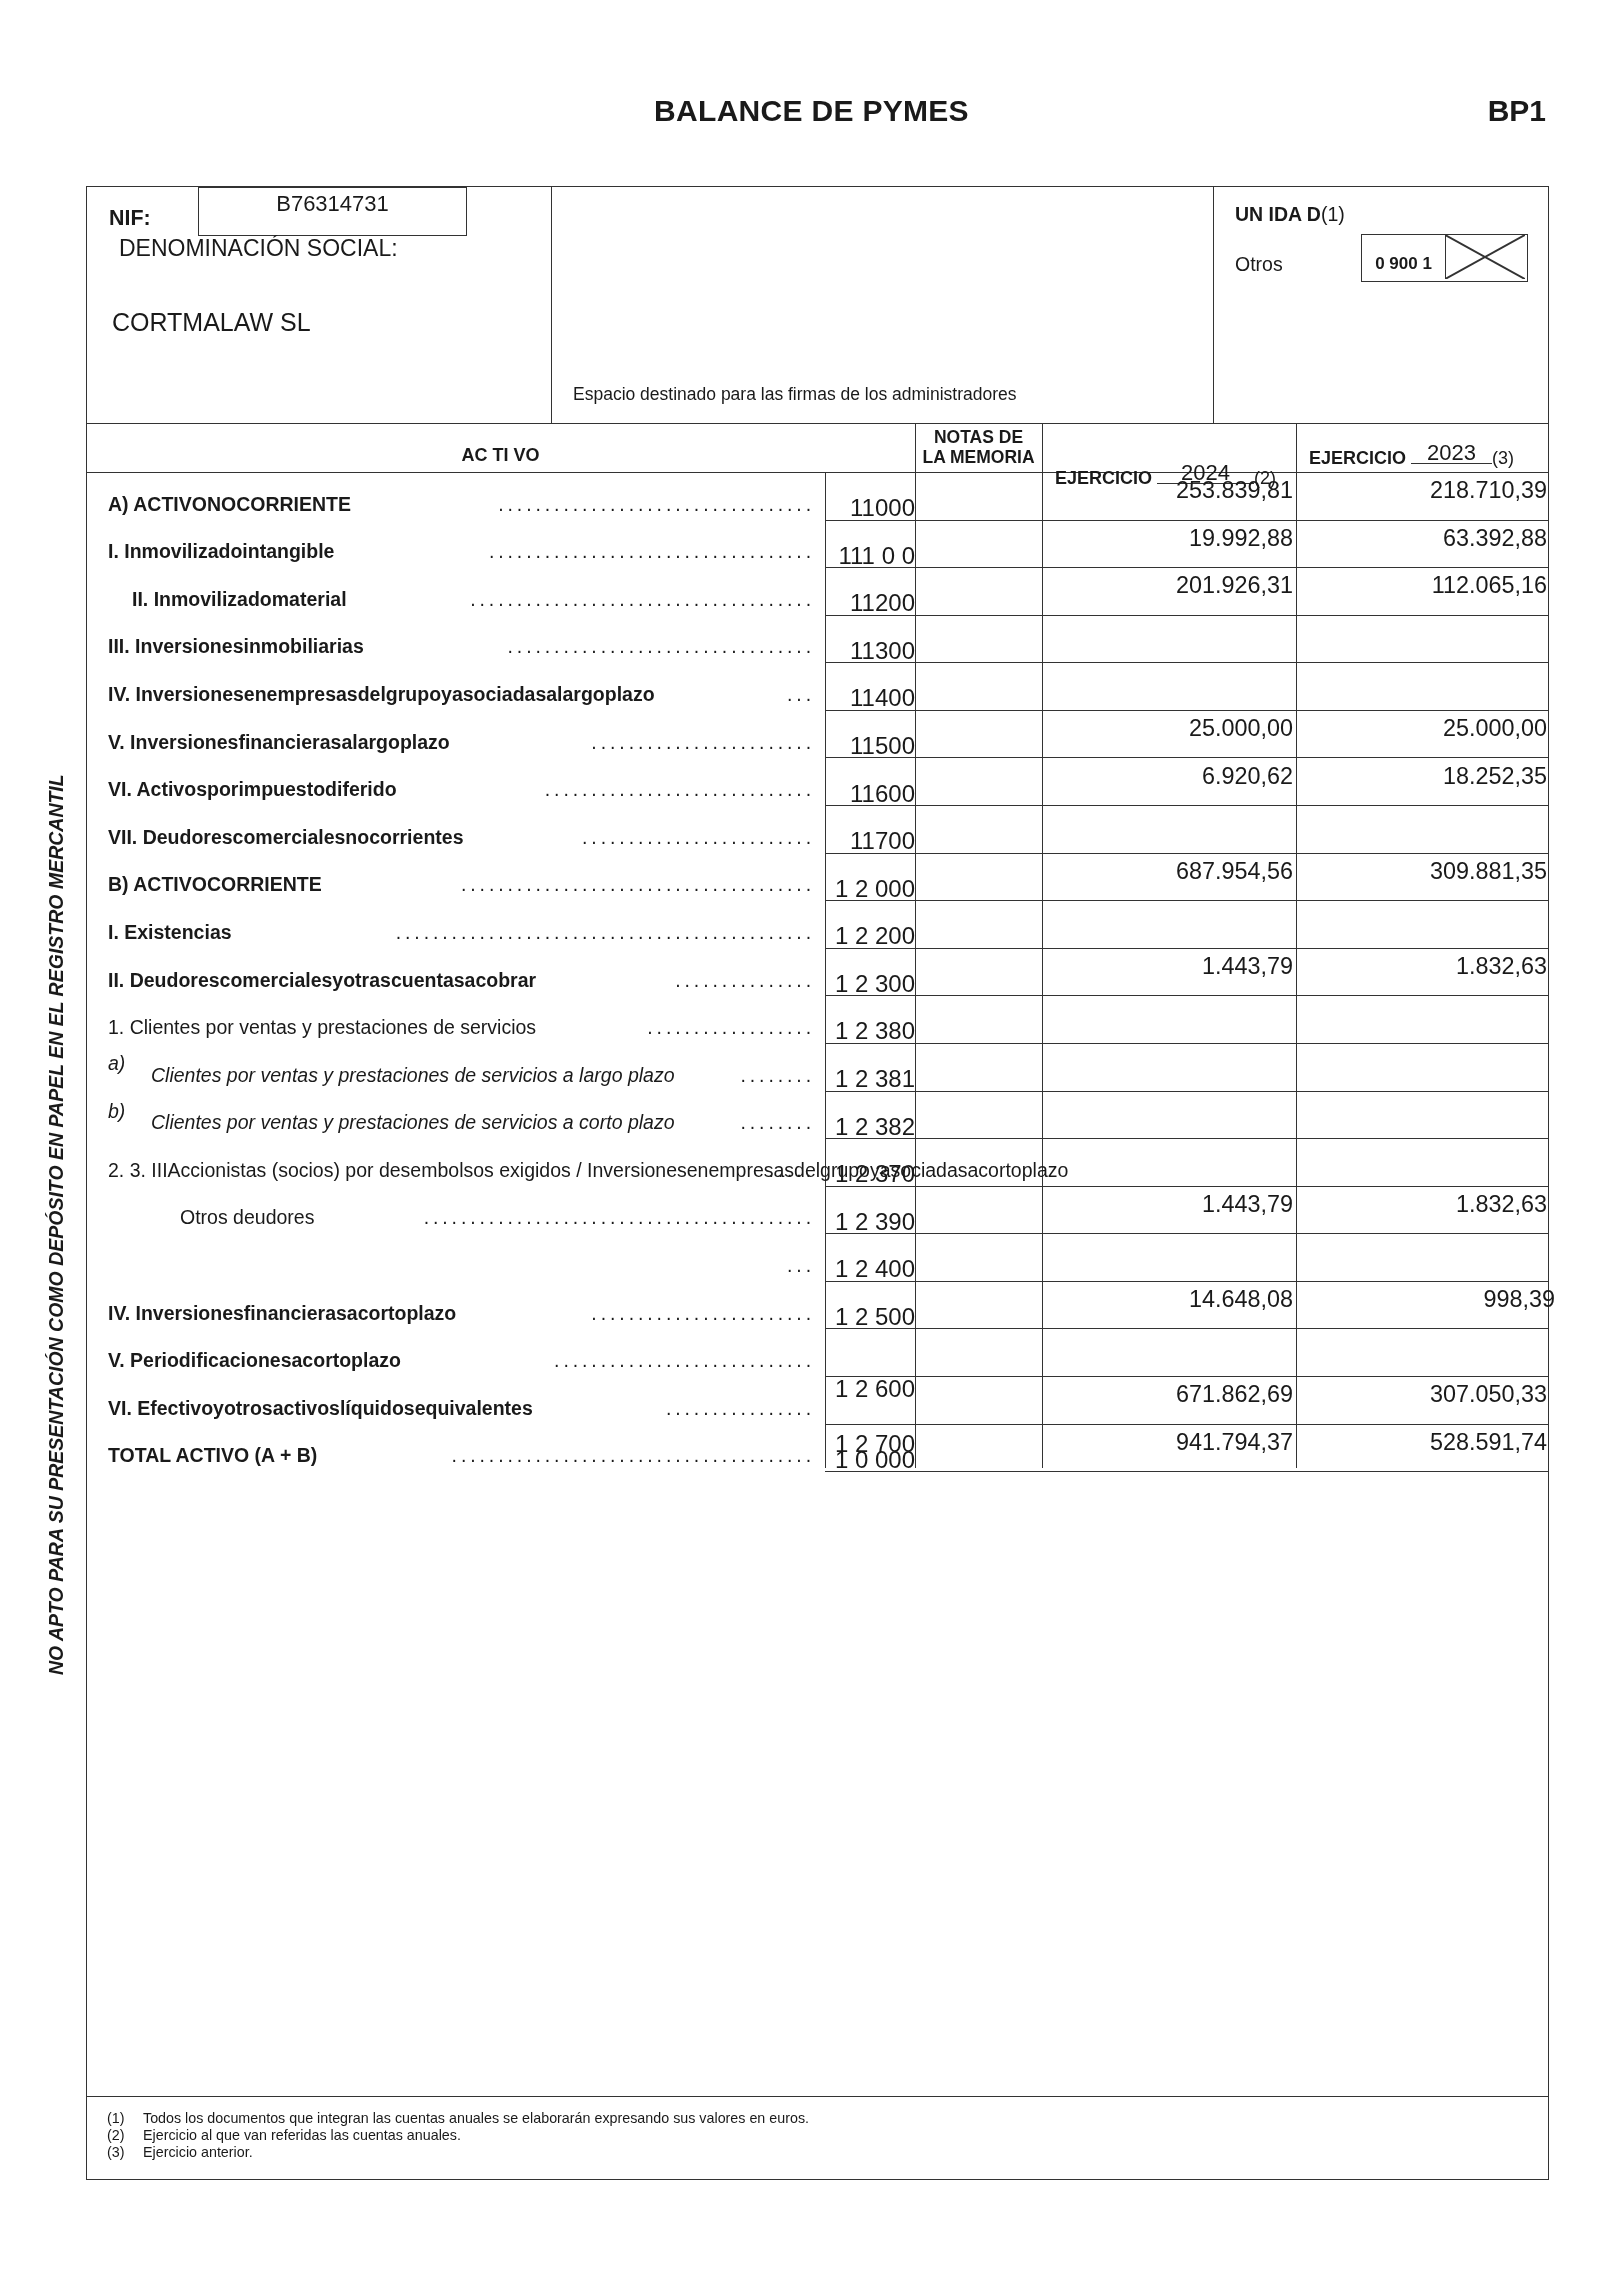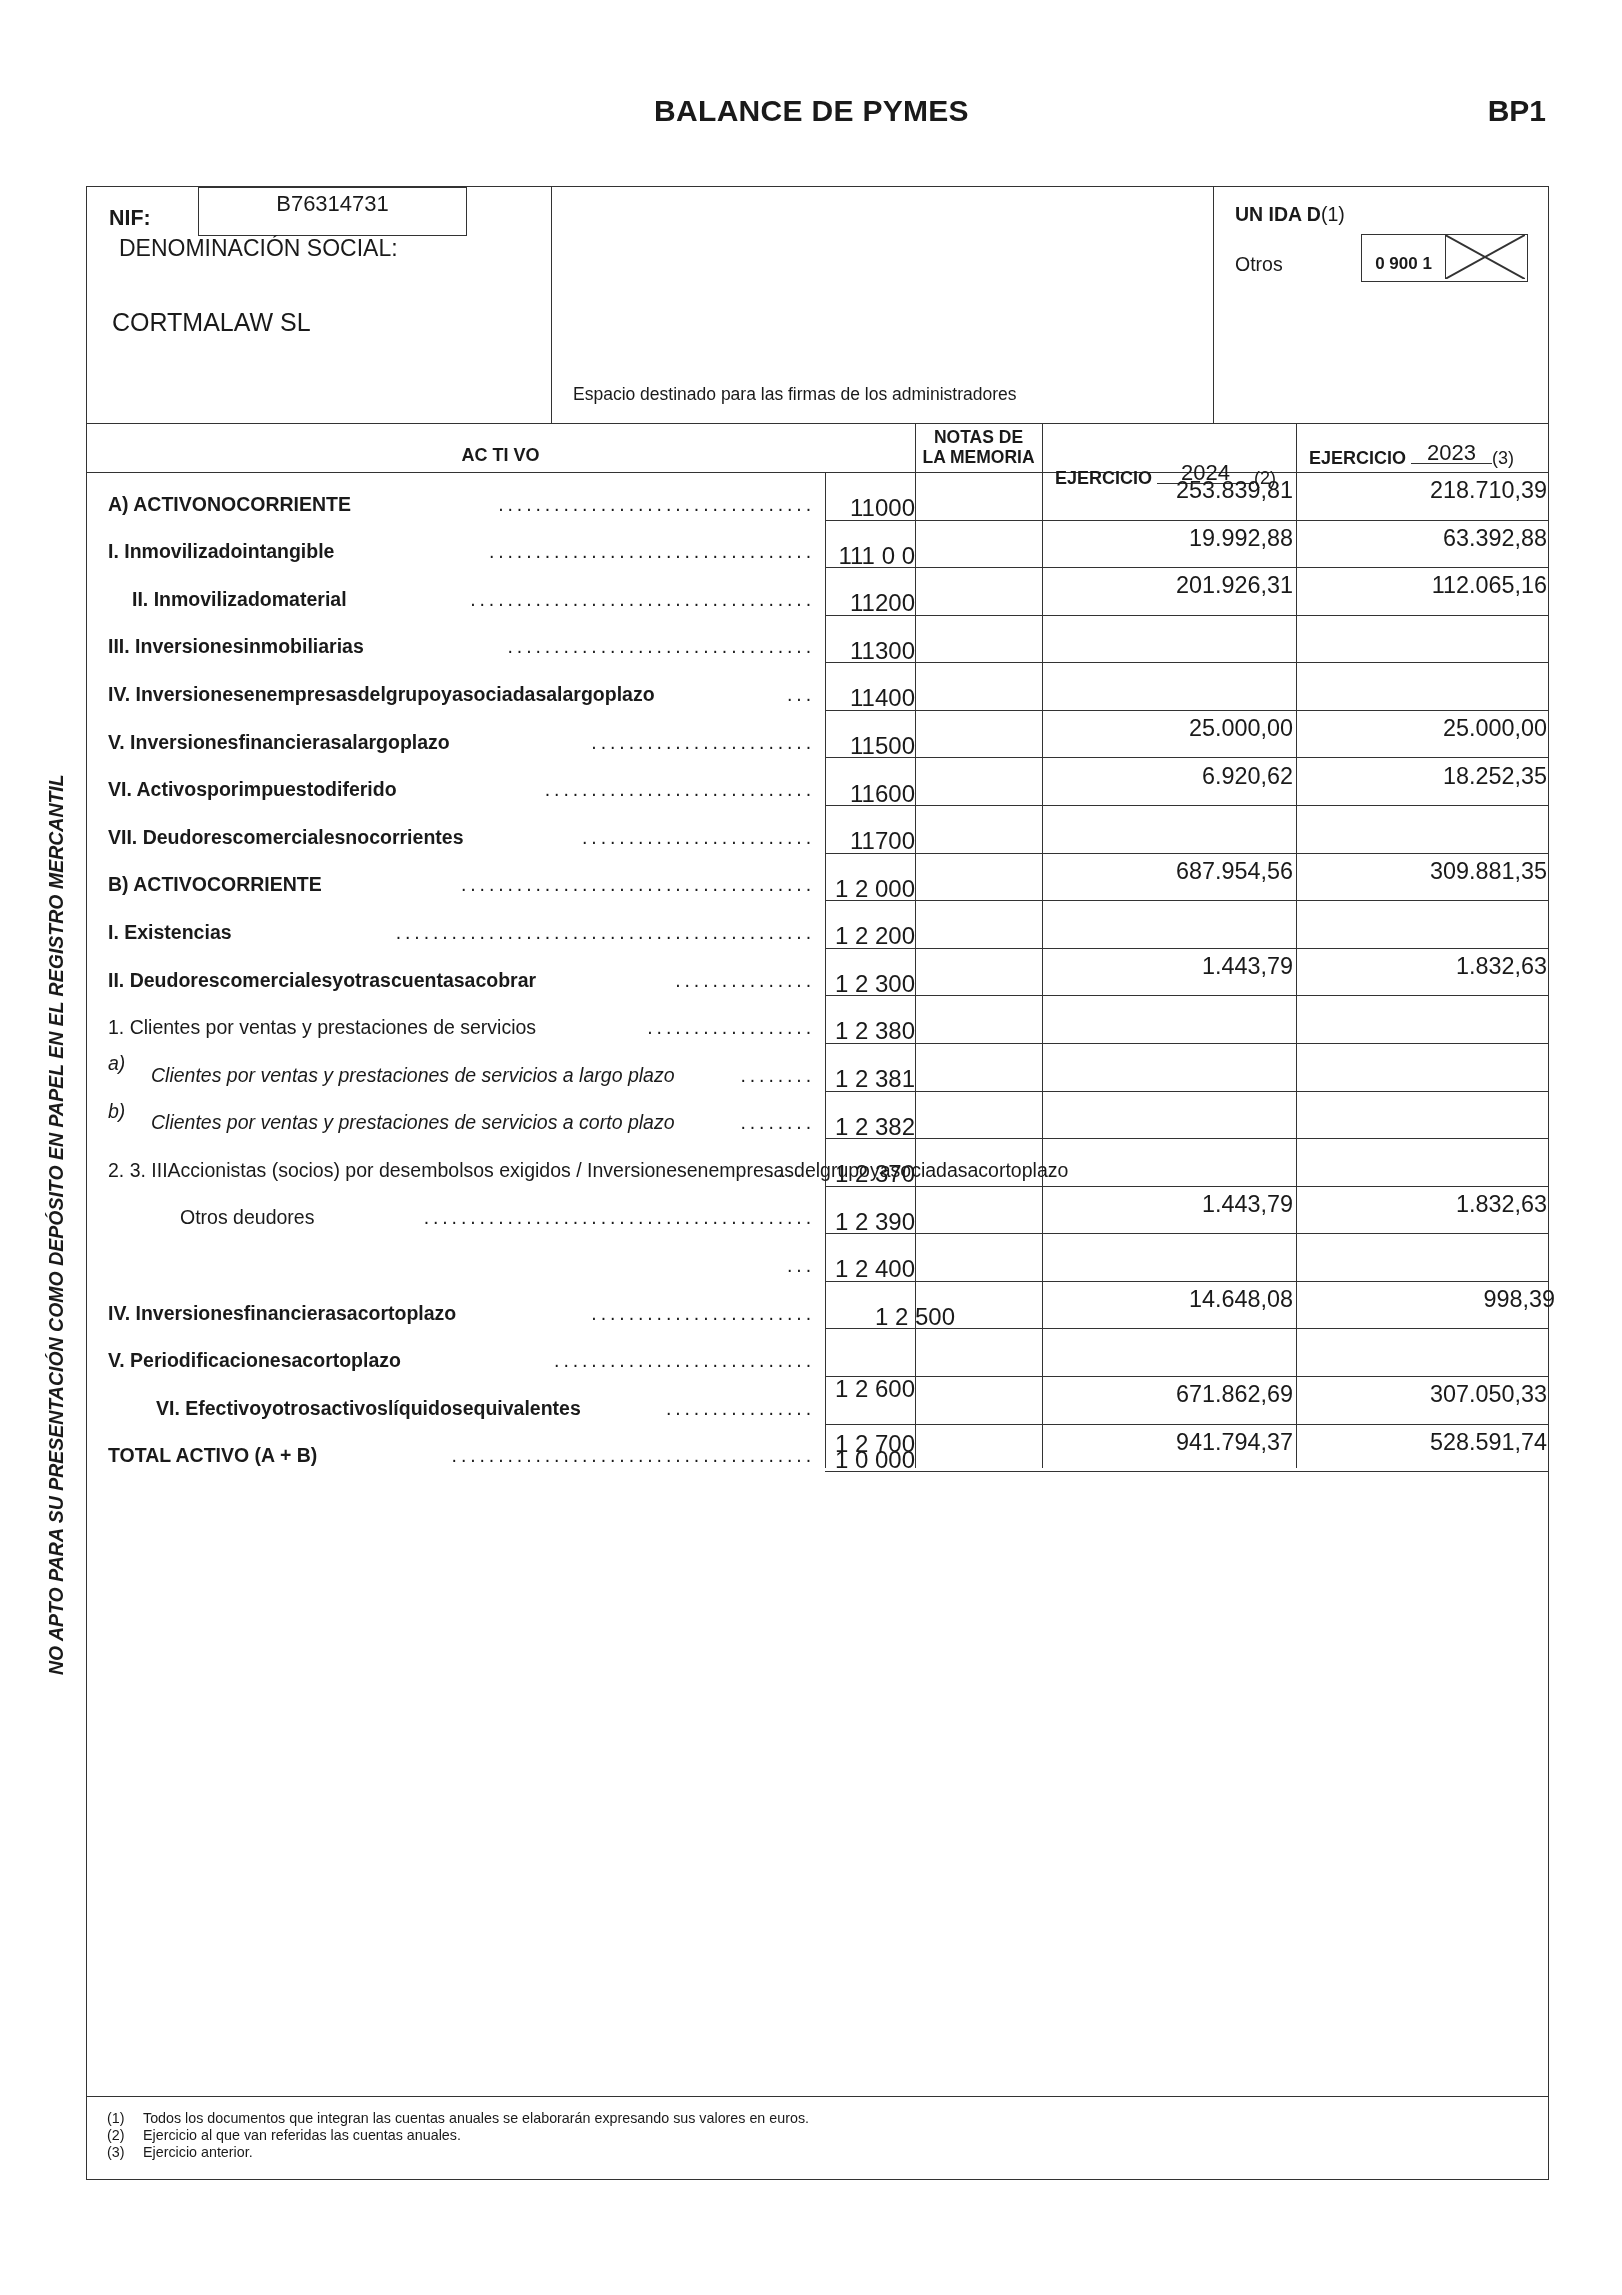--- a/index.html
+++ b/index.html
@@ -247,37 +247,37 @@
       <div class="abs row-dots" style="top:1254px; right:808px;">...</div>
       <div class="abs row-code" style="top:1255px;">1 2 400</div>
       <div class="abs" style="left:915px; top:1233px; width:127px; height:48px;"></div>
       <div class="abs val" style="left:1042px; width:251px; top:1239px;"></div>
       <div class="abs val" style="left:1296px; width:251px; top:1239px;"></div>
     </div>
     <div>
       <div class="hline" style="left:825px; top:1328px; width:723px; border-top-width:1.9px;"></div>
       <div class="abs row-label bold" style="top:1302px; left:108px;">IV. Inversionesfinancierasacortoplazo</div>
       <div class="abs row-dots" style="top:1302px; right:808px;">........................</div>
-      <div class="abs row-code" style="top:1303px;padding-left:40px;">1 2 500</div>
+      <div class="abs row-code" style="top:1303px;">1 2 500</div>
       <div class="abs" style="left:915px; top:1281px; width:127px; height:48px;"></div>
       <div class="abs val" style="left:1042px; width:251px; top:1286px;">14.648,08</div>
       <div class="abs val" style="left:1296px; width:251px; top:1286px;padding-left:8px;">998,39</div>
     </div>
     <div>
       <div class="hline" style="left:825px; top:1376px; width:723px; border-top-width:1.9px;"></div>
       <div class="abs row-label bold" style="top:1349px; left:108px;">V.   Periodificacionesacortoplazo</div>
       <div class="abs row-dots" style="top:1349px; right:808px;">............................</div>
       <div class="abs row-code" style="top:1351px;margin-top:24px;">1 2 600</div>
       <div class="abs" style="left:915px; top:1328px; width:127px; height:48px;"></div>
       <div class="abs val" style="left:1042px; width:251px; top:1334px;"></div>
       <div class="abs val" style="left:1296px; width:251px; top:1334px;"></div>
     </div>
     <div>
       <div class="hline" style="left:825px; top:1424px; width:723px; border-top-width:1.9px;"></div>
-      <div class="abs row-label bold" style="top:1397px; left:108px;margin-left:48px;">VI. Efectivoyotrosactivoslíquidosequivalentes</div>
+      <div class="abs row-label bold" style="top:1397px; left:108px;">VI. Efectivoyotrosactivoslíquidosequivalentes</div>
       <div class="abs row-dots" style="top:1397px; right:808px;">................</div>
       <div class="abs row-code" style="top:1398px;margin-top:32px;">1 2 700</div>
       <div class="abs" style="left:915px; top:1376px; width:127px; height:48px;"></div>
       <div class="abs val" style="left:1042px; width:251px; top:1381px;">671.862,69</div>
       <div class="abs val" style="left:1296px; width:251px; top:1381px;">307.050,33</div>
     </div>
     <div>
       <div class="hline" style="left:825px; top:1471px; width:723px; border-top-width:1.9px;"></div>
       <div class="abs row-label bold" style="top:1444px; left:108px;">TOTAL ACTIVO (A + B)</div>
       <div class="abs row-dots" style="top:1444px; right:808px;">.......................................</div>

